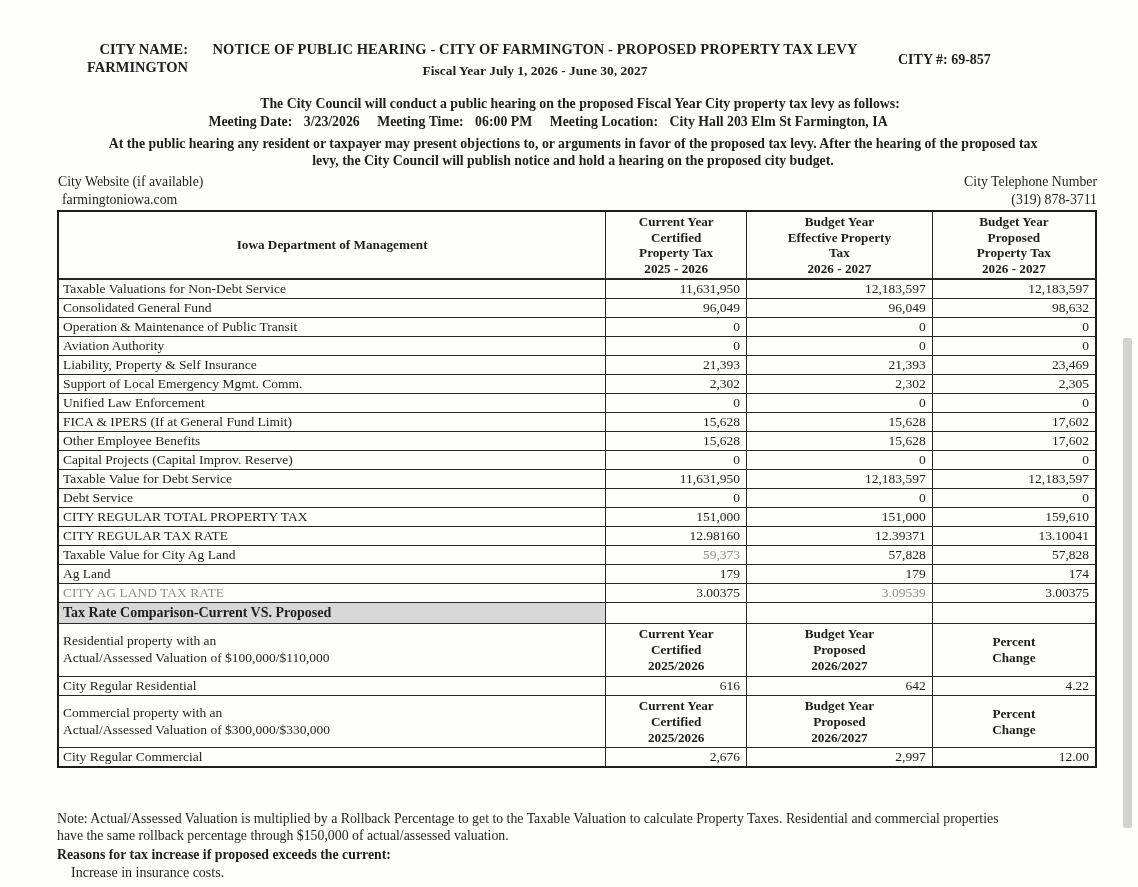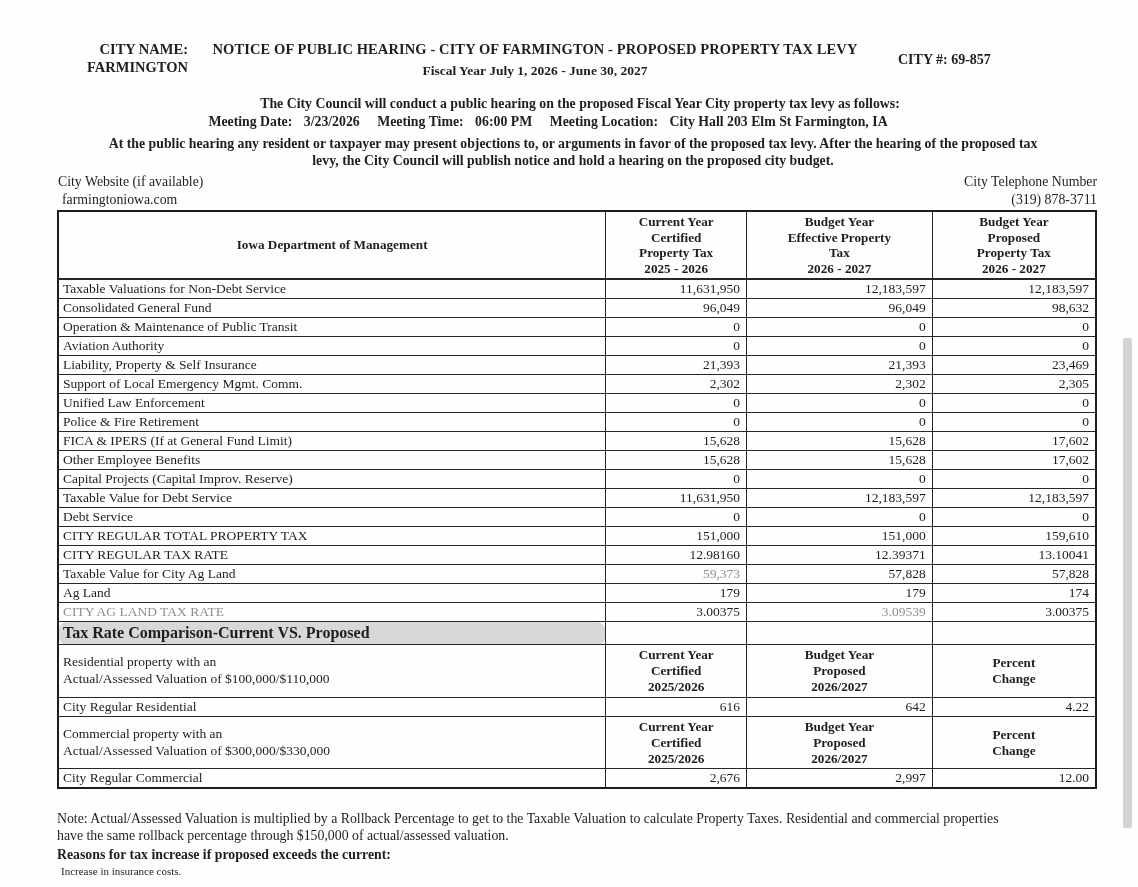--- a/index.html
+++ b/index.html
@@ -73,21 +73,21 @@
     white-space: pre-line; line-height: 1.18; font-size: 13.2px;
     height: 64px; padding: 2px 3px;
     border-bottom-width: 2.5px;
   }
   table.levy { border: 2px solid #1d1d1d; }
   td.lbl { text-align: left; padding: 1px 4px; height: 19px; }
   td.num { text-align: right; padding: 1px 6px; height: 19px; }
   td.empty { height: 19px; }
   .muted { color: #8e8e8e; }
   tr.section-title td {
-    font-weight: bold; font-size: 16px; padding: 2px 4px; height: 19px; border-radius: 9px;
+    font-weight: bold; font-size: 14px; padding: 2px 4px; height: 19px;
   }
   tr.section-title td.shade { background: #d8d8d8; }
   td.prop-label {
     text-align: left; padding: 4px 4px; white-space: pre-line;
     line-height: 1.25; vertical-align: middle; height: 50px; font-size: 13.5px;
   }
   td.subhdr {
     font-weight: bold; text-align: center; vertical-align: middle;
     white-space: pre-line; line-height: 1.2; font-size: 13.2px; padding: 2px;
   }
@@ -95,21 +95,21 @@
   
   .note-text {
     position: absolute; left: 57px; top: 811px; width: 1030px;
     font-size: 13.8px; line-height: 1.2; white-space: pre-line;
   }
   .reasons-label {
     position: absolute; left: 57px; top: 847px;
     font-weight: bold; font-size: 13.8px;
   }
   .reasons-text {
-    position: absolute; left: 61px; top: 865px; font-size: 11px;
+    position: absolute; left: 71px; top: 865px; font-size: 14px;
   }
 
   
   .scan-edge {
     position: absolute; left: 1123px; top: 338px; width: 9px; height: 490px;
     background: #a8a8a8; opacity: 0.5; border-radius: 2px;
   }
 </style>
 </head>
 <body>
@@ -212,26 +212,20 @@
           <td class="num">2,302</td>
           <td class="num">2,305</td>
         </tr>
         <tr>
           <td class="lbl">Unified Law Enforcement</td>
           <td class="num">0</td>
           <td class="num">0</td>
           <td class="num">0</td>
         </tr>
         <tr>
-          <td class="lbl">Police &amp; Fire Retirement</td>
-          <td class="num">0</td>
-          <td class="num">0</td>
-          <td class="num">0</td>
-        </tr>
-        <tr>
           <td class="lbl">FICA &amp; IPERS (If at General Fund Limit)</td>
           <td class="num">15,628</td>
           <td class="num">15,628</td>
           <td class="num">17,602</td>
         </tr>
         <tr>
           <td class="lbl">Other Employee Benefits</td>
           <td class="num">15,628</td>
           <td class="num">15,628</td>
           <td class="num">17,602</td>

